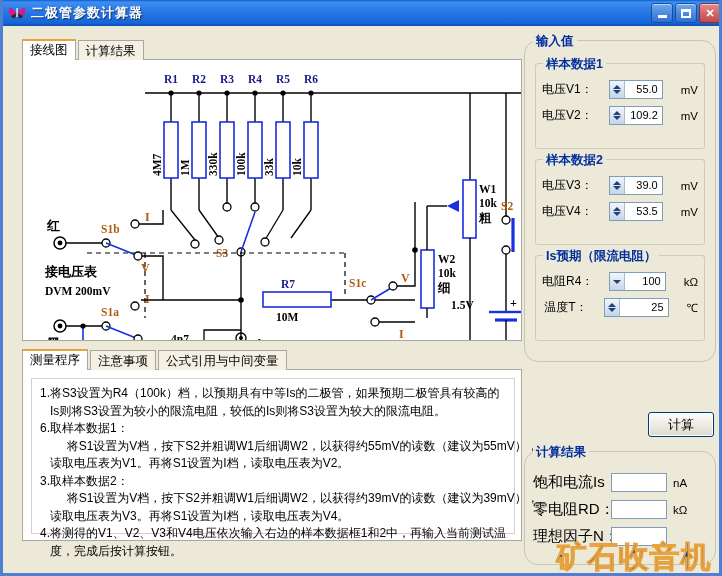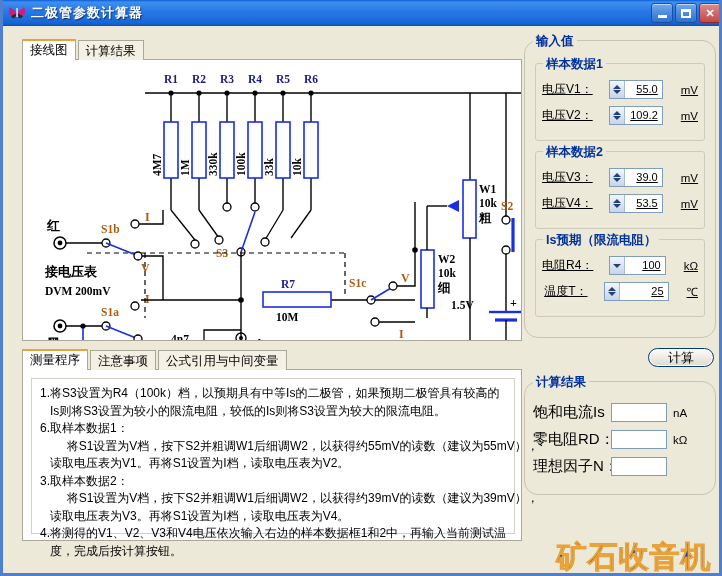--- a/index.html
+++ b/index.html
@@ -74,44 +74,45 @@
   .proc-inner { border:1px solid #d4d0c8; height:100%; padding:6px 8px; }
   .proc-line { color:#000; font-size:12px; line-height:17.5px; white-space:pre; }
 
   
   #right { position:absolute; left:518px; top:14px; width:192px; }
   .group { border:1px solid #c8c4b4; border-radius:14px; position:relative; margin-bottom:10px; padding:14px 8px 10px 8px; }
   .group > .glabel {
     position:absolute; top:-8px; left:8px; background:#ece9d8; padding:0 3px;
     color:#00309c; font-size:12.5px; font-weight:bold;
   }
-  .subgroup { border:1px solid #cfcbbb; border-radius:3px; position:relative; margin:8px 2px 10px 2px; padding:12px 6px 8px 6px;text-decoration:underline; }
+  .subgroup { border:1px solid #cfcbbb; border-radius:3px; position:relative; margin:8px 2px 10px 2px; padding:12px 6px 16px 6px; }
   .subgroup > .glabel {
     position:absolute; top:-8px; left:7px; background:#ece9d8; padding:0 3px;
     color:#00309c; font-size:12.5px; font-weight:bold;
   }
   .field { display:flex; align-items:center; margin:4px 0 7px 0;gap:12px; }
   .field .flabel { width:56px; text-align:right; font-size:12px; color:#000; padding-right:4px; white-space:nowrap; }
   .spinbox { display:flex; width:74px; height:19px; border:1px solid #7f9db9; background:#fff; }
   .spin-btns {
     width:15px; background:linear-gradient(180deg,#f2f6fb,#c5d5ea);
     border-right:1px solid #a8bdd4; display:flex; flex-direction:column;
     align-items:center; justify-content:center; gap:1px;
   }
   .tri-up { width:0;height:0;border-left:4px solid transparent;border-right:4px solid transparent;border-bottom:4px solid #22417a; }
   .tri-dn { width:0;height:0;border-left:4px solid transparent;border-right:4px solid transparent;border-top:4px solid #22417a; }
   .spin-val { flex:1; text-align:right; padding-right:4px; font-size:11px; line-height:17px; color:#000; }
   .unit { margin-left:6px; font-size:11.5px; color:#000; }
   .readout { width:56px; height:19px; border:1px solid #7f9db9; background:#fff; }
   .calc-row { display:flex; justify-content:flex-end; margin:6px 2px 14px 0; }
   .calc-btn {
-    width:66px; height:19px; background:linear-gradient(180deg,#fdfdfb,#dedacb);
-    border:1px solid #003c74; border-radius:12px; font-size:13px; color:#000;
+    width:66px; height:25px; background:linear-gradient(180deg,#fdfdfb,#dedacb);
+    border:1px solid #003c74; border-radius:3px; font-size:13px; color:#000;
     display:flex; align-items:center; justify-content:center;
     box-shadow:inset 0 0 0 1px #fff;
+    margin-top:40px;
   }
   .res-field { display:flex; align-items:center; margin:5px 0 8px 0; }
   .res-field .flabel { width:78px; text-align:right; font-size:15px; padding-right:5px; white-space:nowrap; }
 
   
   #watermark { position:absolute; left:540px; top:516px; width:176px; text-align:center; }
   #wm-top { font-size:30px; font-weight:bold; color:#1b3fa0; letter-spacing:1px;
             -webkit-text-stroke:1px #e8a33d; line-height:30px; font-family:Liberation Sans, sans-serif; }
   #wm-bot { font-size:14.5px; font-weight:bold; color:#1b3fa0; letter-spacing:0px; margin-top:1px; }
 

